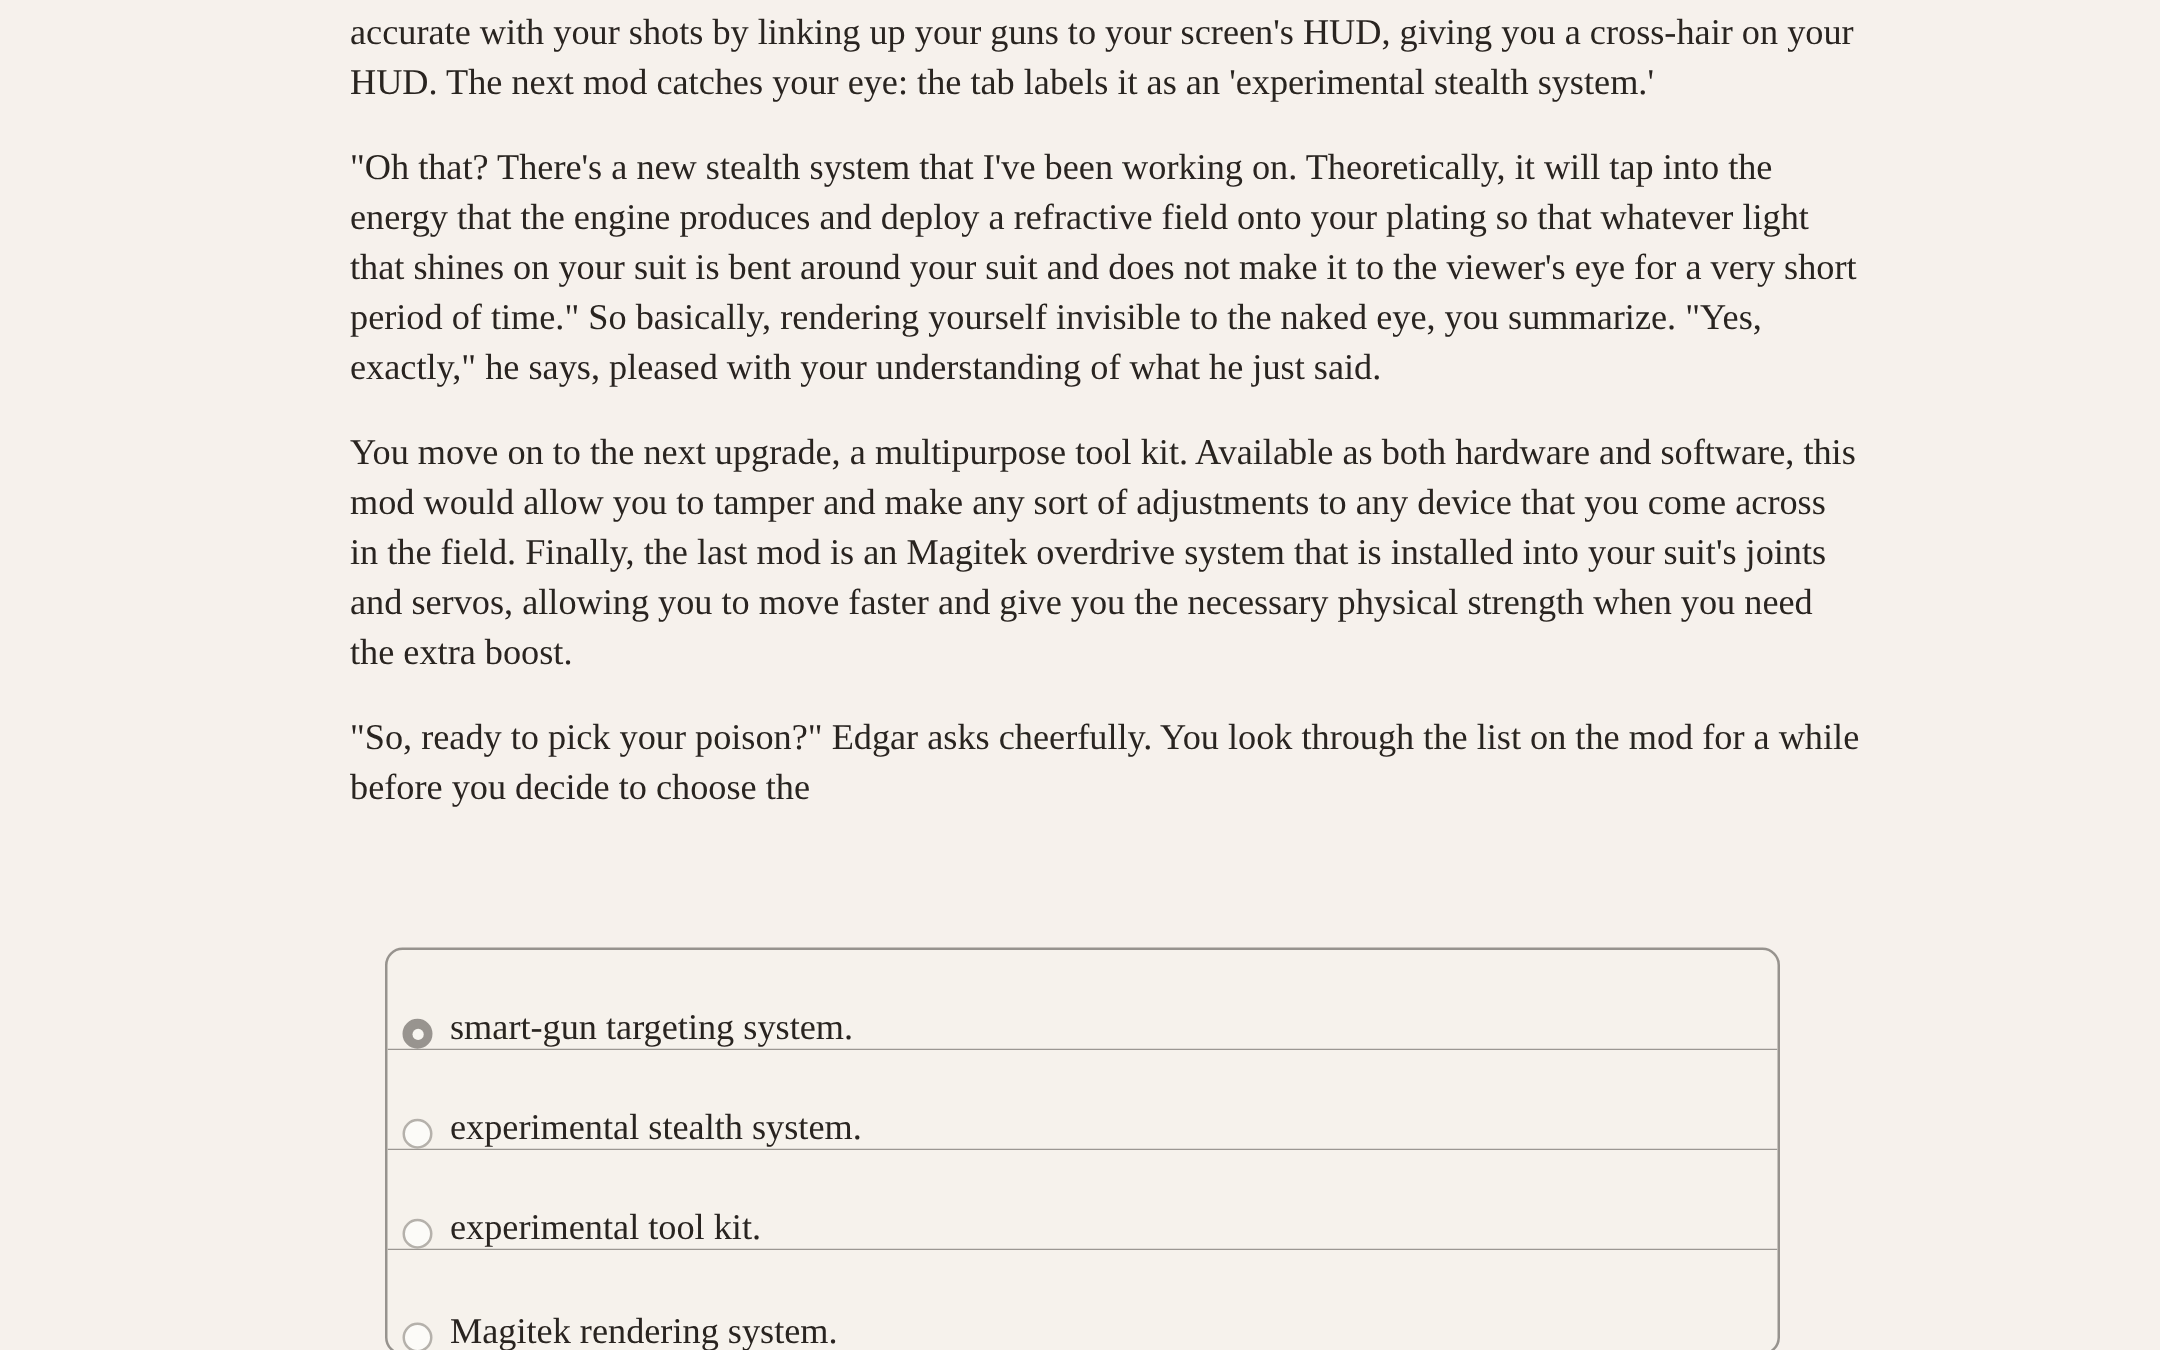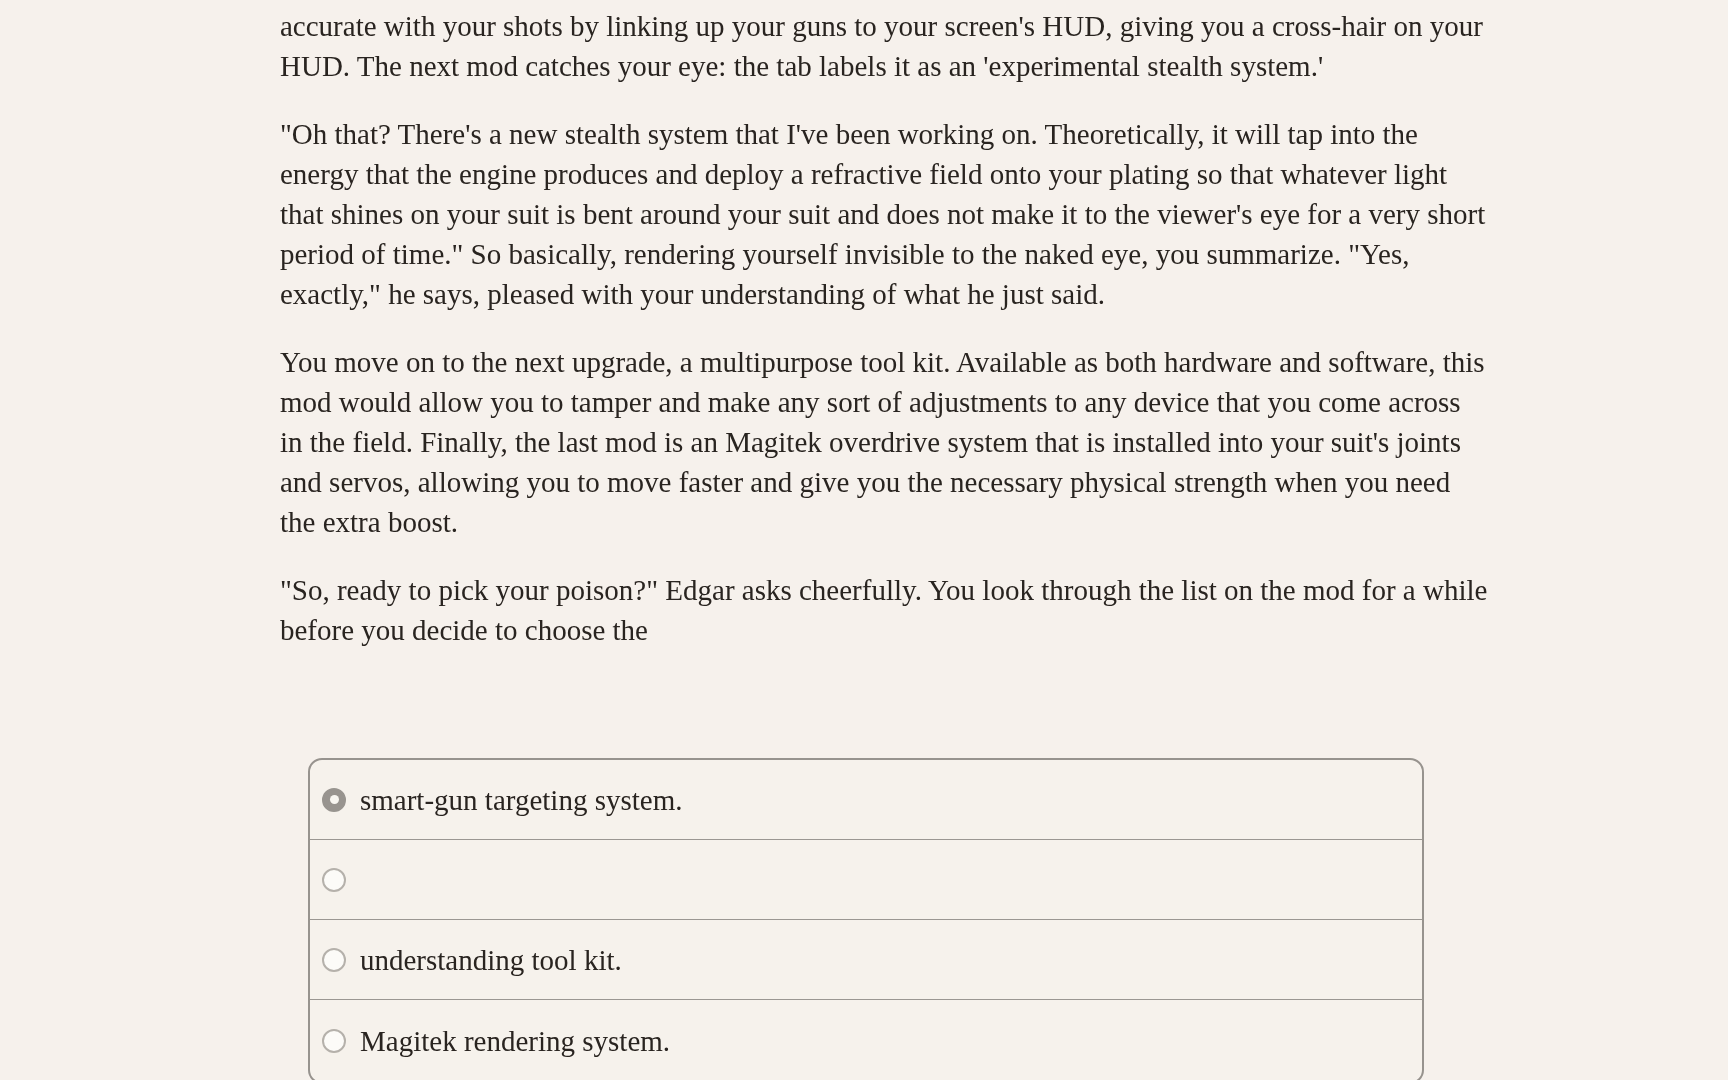--- a/index.html
+++ b/index.html
@@ -35,21 +35,21 @@
     border-radius: 14px;
     background: #f6f2ec;
     display: flex;
     flex-direction: column;
     overflow: hidden;
   }
   .choice-row {
     height: 80px;
     flex: 0 0 80px;
     display: flex;
-    align-items: center;
+    align-items: flex-end;
     padding-left: 12px;
     border-bottom: 1px solid #9b9792;
     cursor: pointer;
   }
   .choice-row:last-child {
     border-bottom: none;
     flex: 1 1 auto;
   }
   .radio {
     width: 24px;
@@ -92,22 +92,23 @@
   <p>"So, ready to pick your poison?" Edgar asks cheerfully. You look through the list on the mod for a while before you decide to choose the</p>
 </div>
 
 <div class="choices-box">
   <div class="choice-row selected">
     <span class="radio"></span>
     <span class="choice-label">smart-gun targeting system.</span>
   </div>
   <div class="choice-row">
     <span class="radio"></span>
+    <span class="choice-label">experimental stealth system.</span>
   </div>
   <div class="choice-row">
     <span class="radio"></span>
-    <span class="choice-label">understanding tool kit.</span>
+    <span class="choice-label">experimental tool kit.</span>
   </div>
   <div class="choice-row">
     <span class="radio"></span>
     <span class="choice-label">Magitek rendering system.</span>
   </div>
 </div>
 
 </body></html>

